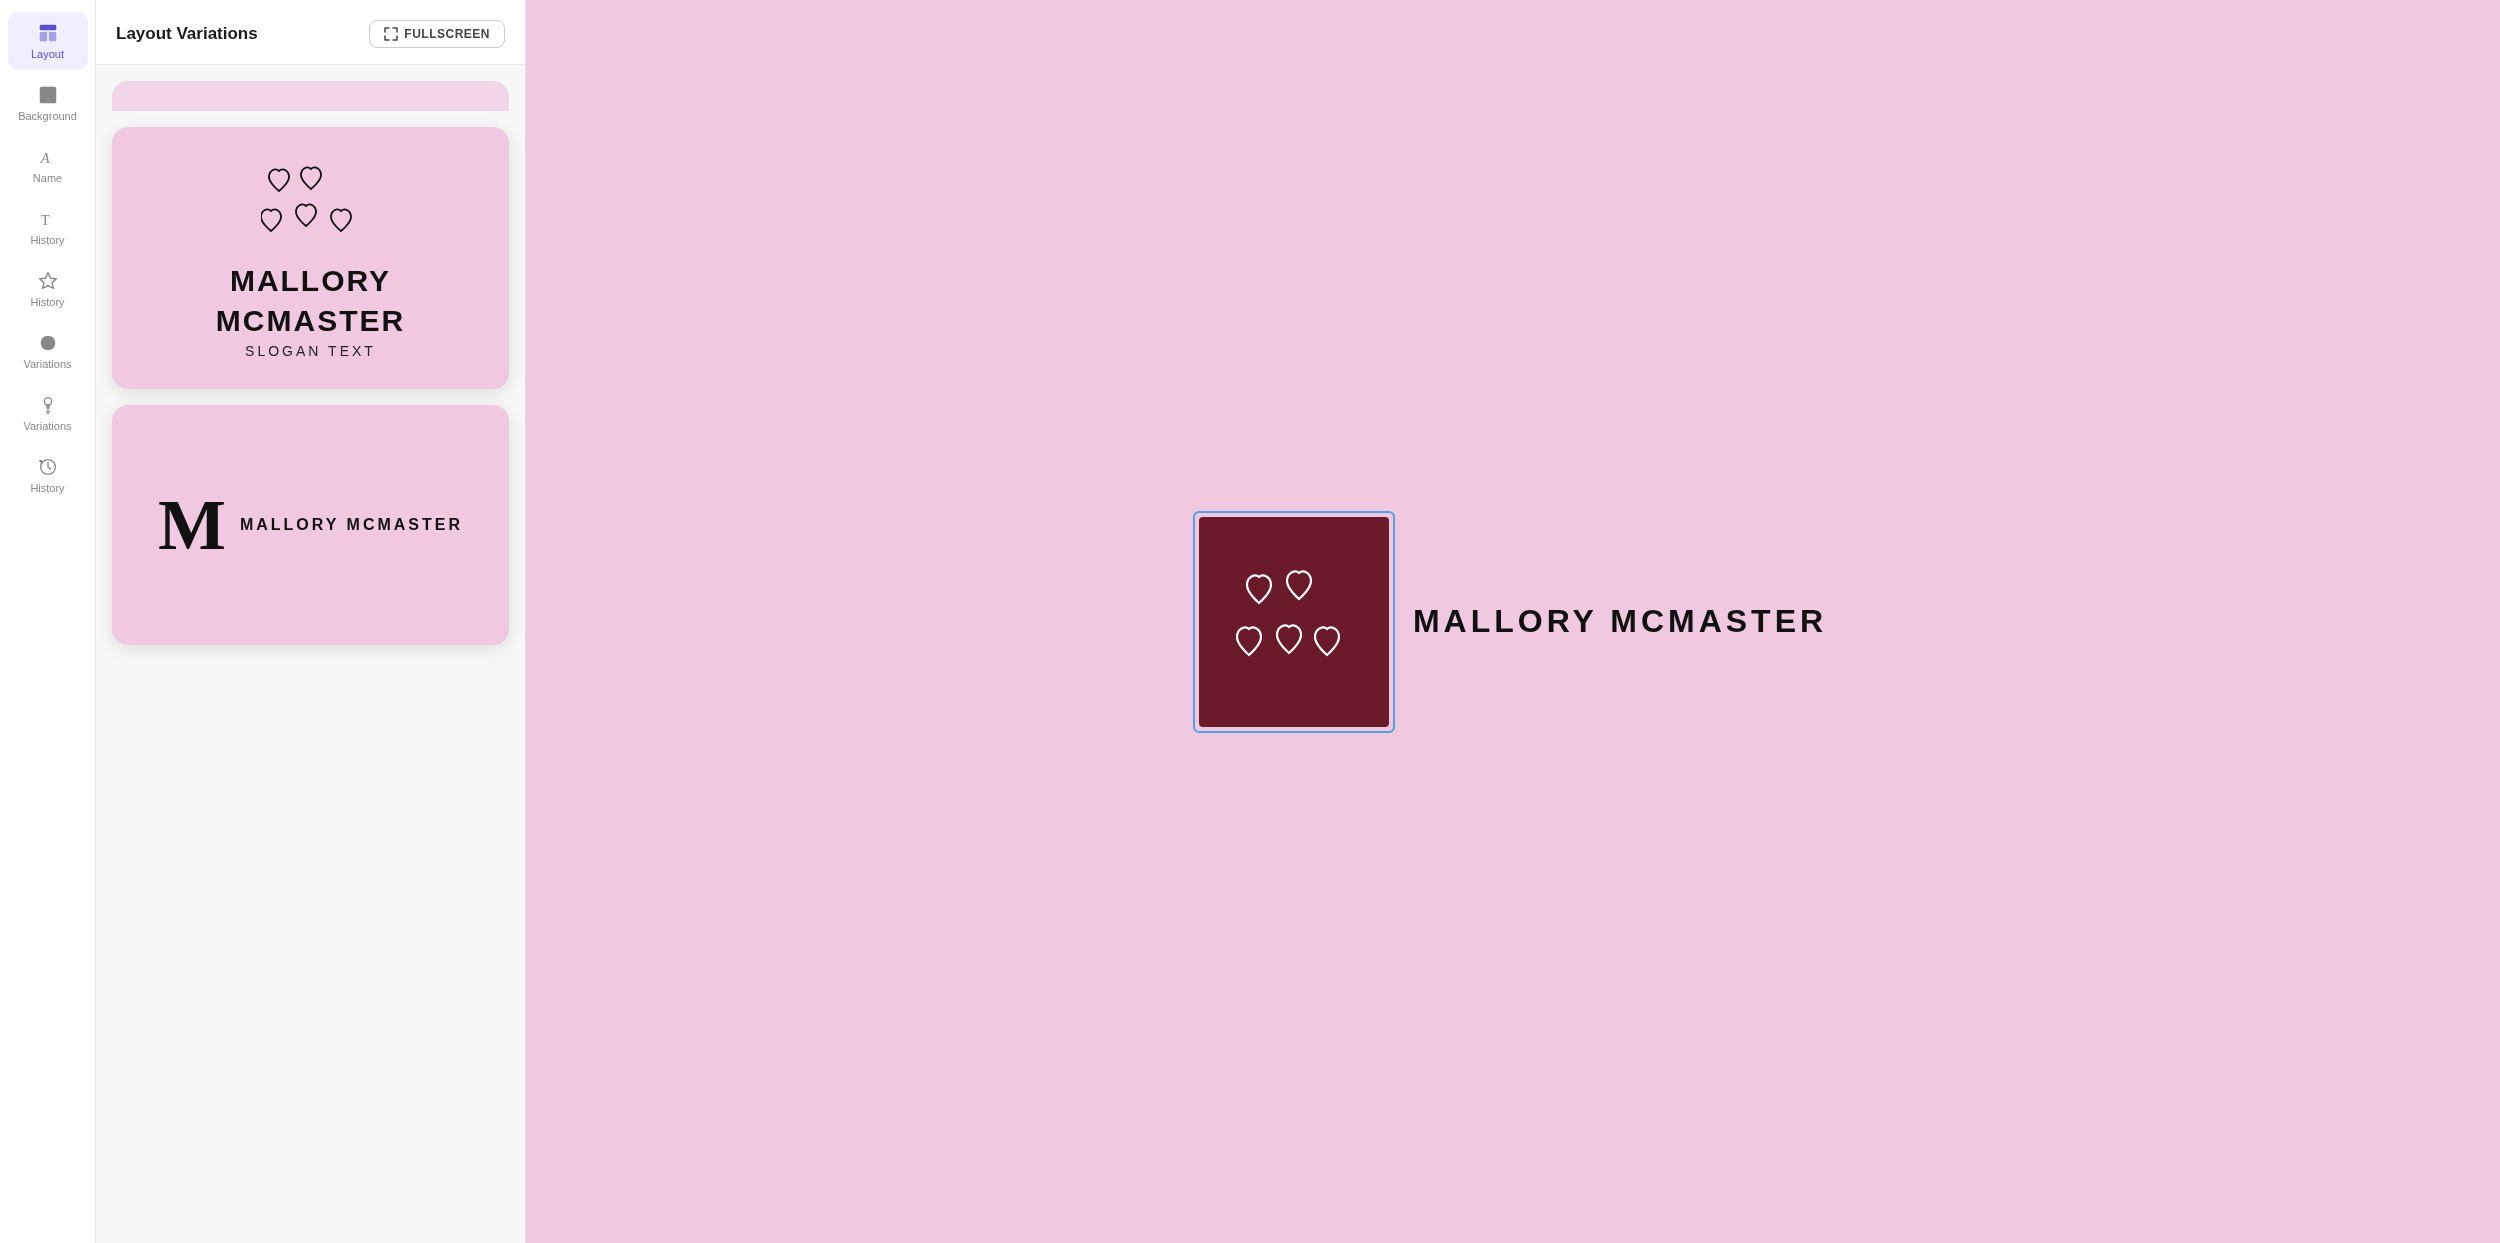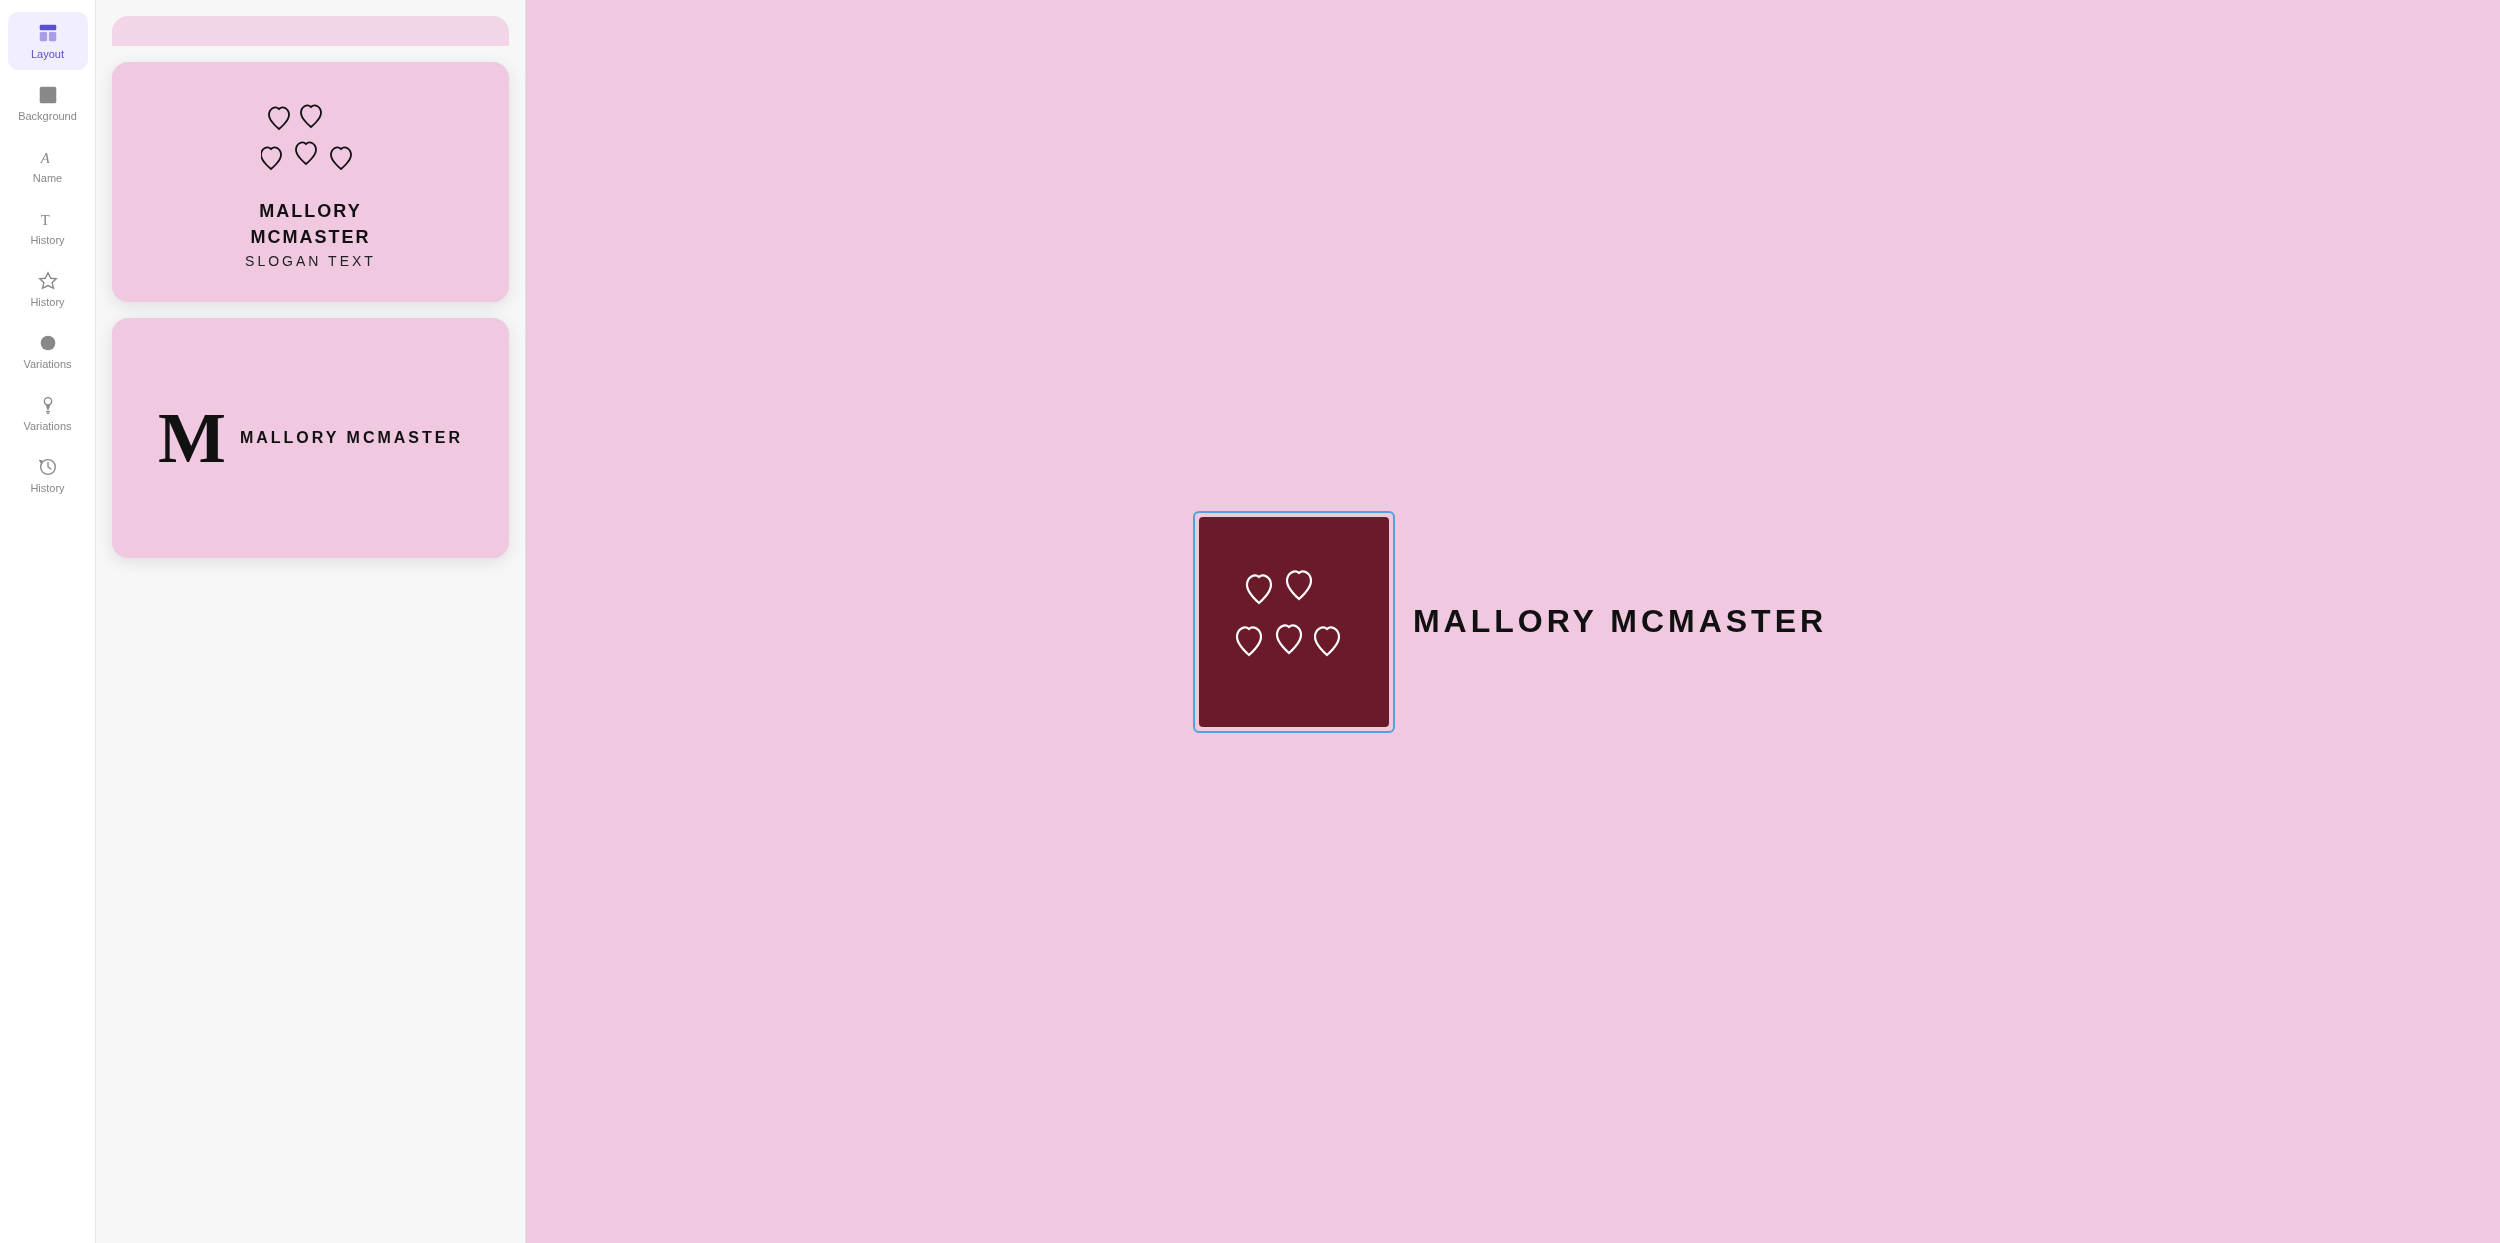--- a/index.html
+++ b/index.html
@@ -119,21 +119,21 @@
 
     
     .hearts-group {
       display: flex;
       flex-direction: column;
       align-items: center;
       margin-bottom: 16px;
     }
 
     .card-brand-name {
-      font-size: 18px;
+      font-size: 30px;
       font-weight: 800;
       letter-spacing: 2px;
       text-align: center;
       color: #111;
       line-height: 1.2;
       margin-bottom: 4px;
     }
     .card-slogan {
       font-size: 14px;
       letter-spacing: 3px;
@@ -299,20 +299,32 @@
         <path d="M5,8 Q4,6 3,5" stroke="#888" stroke-width="1.5" stroke-linecap="round"></path>
         <path d="M3,5 L5,5 L4,7" stroke="#888" stroke-width="1.5" stroke-linejoin="round" fill="none"></path>
       </svg>
     </span>
     <span>History</span>
   </div>
 
 </nav>
 
 <section class="left-panel">
+  <header class="left-panel-header">
+    <h2 class="left-panel-title">Layout Variations</h2>
+    <button class="fullscreen-btn">
+      <svg viewBox="0 0 14 14" fill="none">
+        <polyline points="1,5 1,1 5,1" stroke="#444" stroke-width="1.5" stroke-linecap="round" stroke-linejoin="round"></polyline>
+        <polyline points="9,1 13,1 13,5" stroke="#444" stroke-width="1.5" stroke-linecap="round" stroke-linejoin="round"></polyline>
+        <polyline points="13,9 13,13 9,13" stroke="#444" stroke-width="1.5" stroke-linecap="round" stroke-linejoin="round"></polyline>
+        <polyline points="5,13 1,13 1,9" stroke="#444" stroke-width="1.5" stroke-linecap="round" stroke-linejoin="round"></polyline>
+      </svg>
+      <span>FULLSCREEN</span>
+    </button>
+  </header>
 
   <div class="cards-container">
 
     <div class="card-partial" style="background:#f0c8e0; height:30px; border-radius:16px 16px 0 0; opacity:0.7;"></div>
 
     <div class="logo-card">
       <div class="hearts-group">
         <svg width="100" height="90" viewBox="0 0 100 90" fill="none">
 
           <path d="M28 20 C28 14 22 10 18 14 C14 10 8 14 8 20 C8 26 18 34 18 34 C18 34 28 26 28 20Z" fill="none" stroke="#111" stroke-width="1.8"></path>

